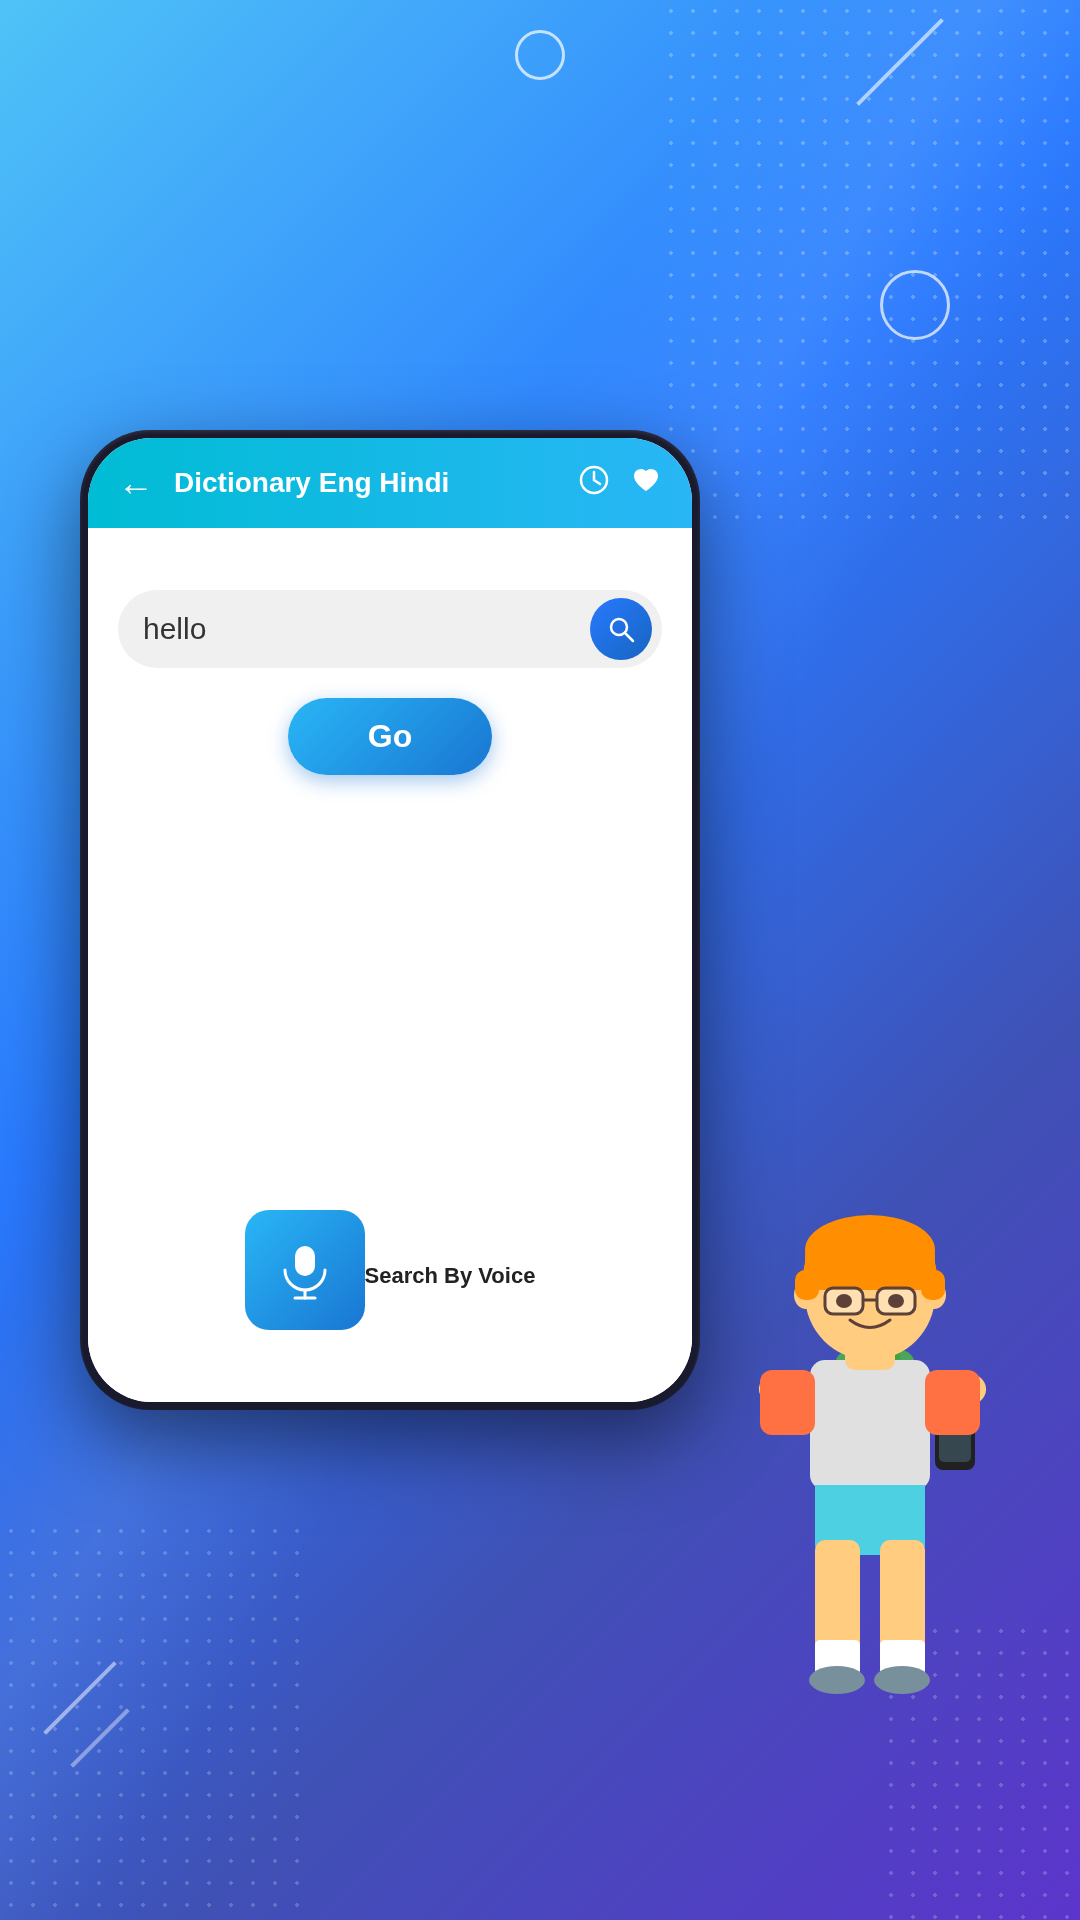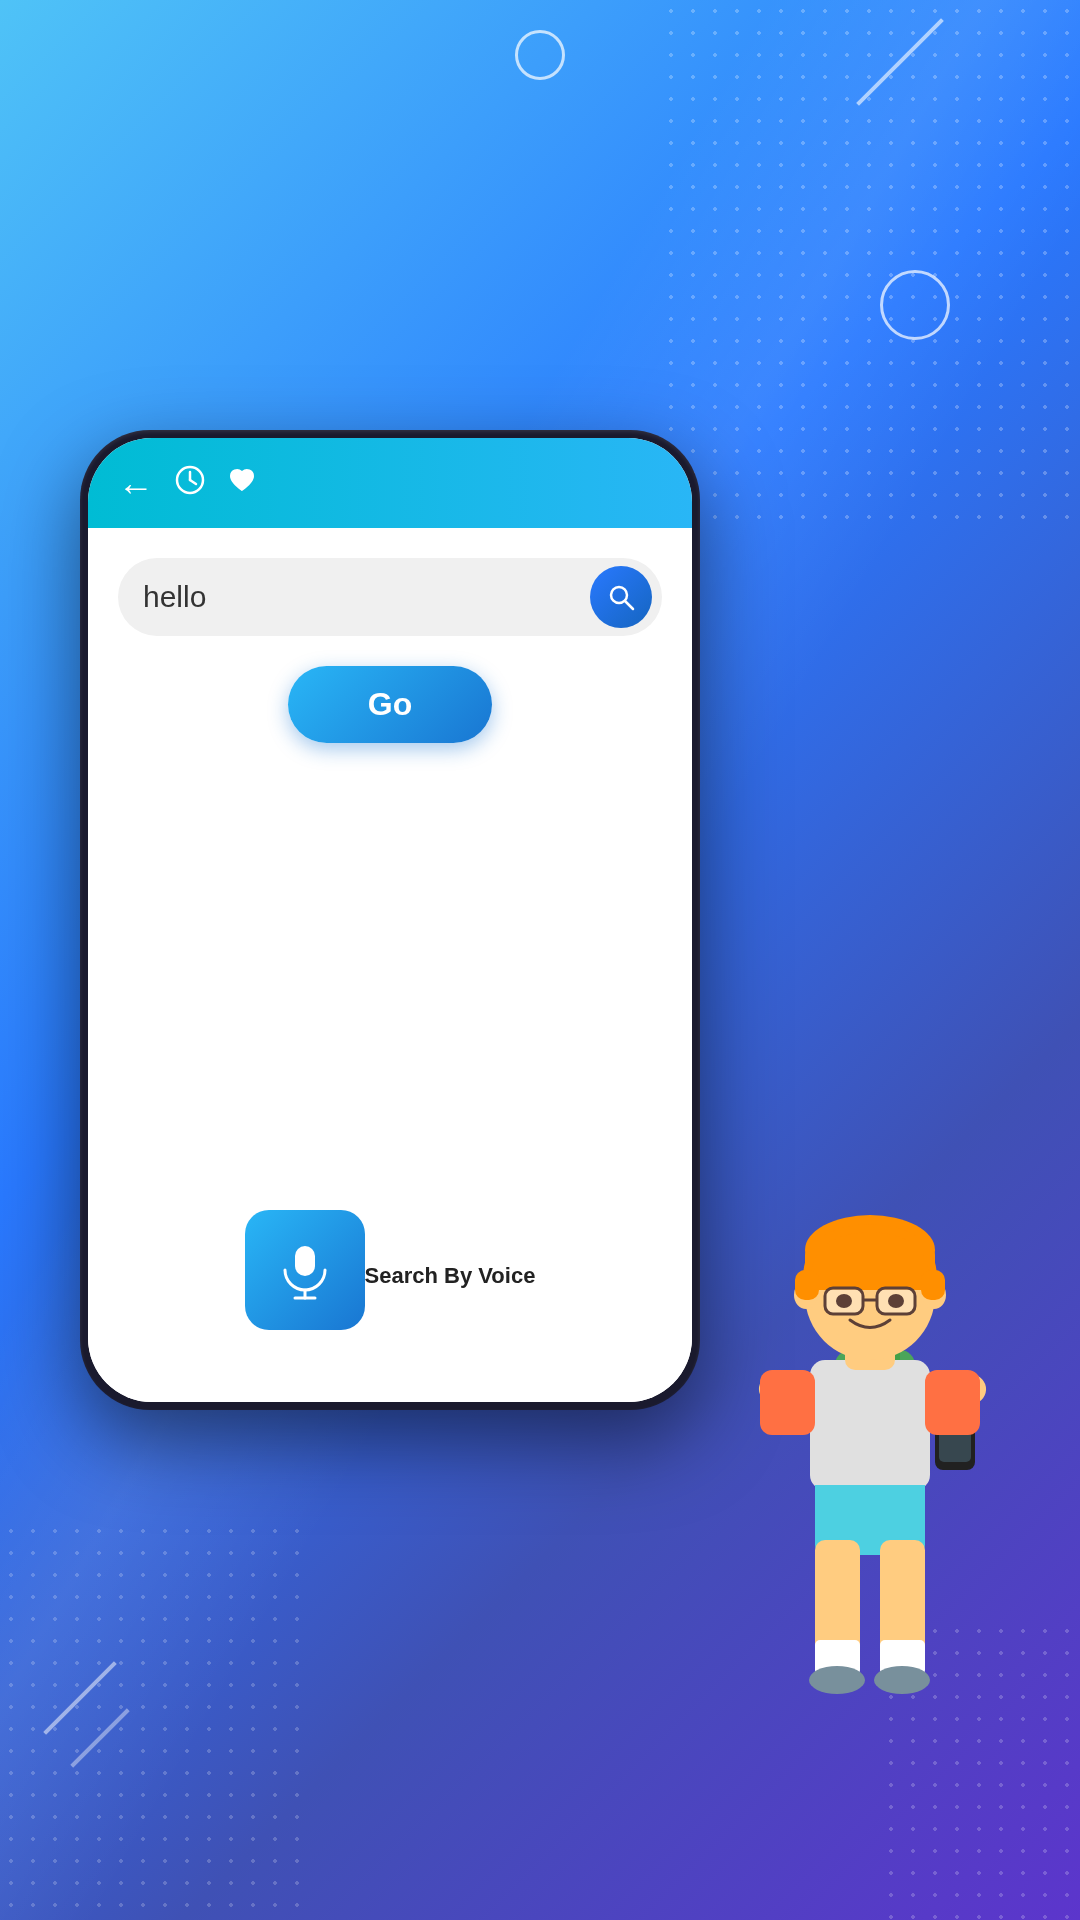--- a/index.html
+++ b/index.html
@@ -204,20 +204,21 @@
 
     
     .app-content {
       flex: 1;
       background: white;
       padding: 30px 30px;
       display: flex;
       flex-direction: column;
       align-items: center;
       overflow: hidden;
+      margin-top: 32px;
     }
 
     
     .search-bar {
       width: 100%;
       background: #f0f0f0;
       border-radius: 40px;
       display: flex;
       align-items: center;
       padding: 8px 10px 8px 25px;
@@ -329,20 +330,21 @@
 
 <div class="header-area">
 </div>
 
 <div class="phone-wrapper">
   <div class="phone-outer">
     <div class="phone-inner">
 
       <div class="app-bar">
         <span class="app-bar-back">←</span>
+        <span class="app-bar-title">Dictionary Eng Hindi</span>
         <div class="app-bar-icons">
 
           <span style="color:white;font-size:30px;cursor:pointer;">
             <svg width="32" height="32" viewBox="0 0 32 32" fill="none" xmlns="http://www.w3.org/2000/svg">
               <circle cx="16" cy="16" r="13" stroke="white" stroke-width="2.5" fill="none"></circle>
               <line x1="16" y1="8" x2="16" y2="16" stroke="white" stroke-width="2.5" stroke-linecap="round"></line>
               <line x1="16" y1="16" x2="22" y2="20" stroke="white" stroke-width="2.5" stroke-linecap="round"></line>
             </svg>
           </span>
 

